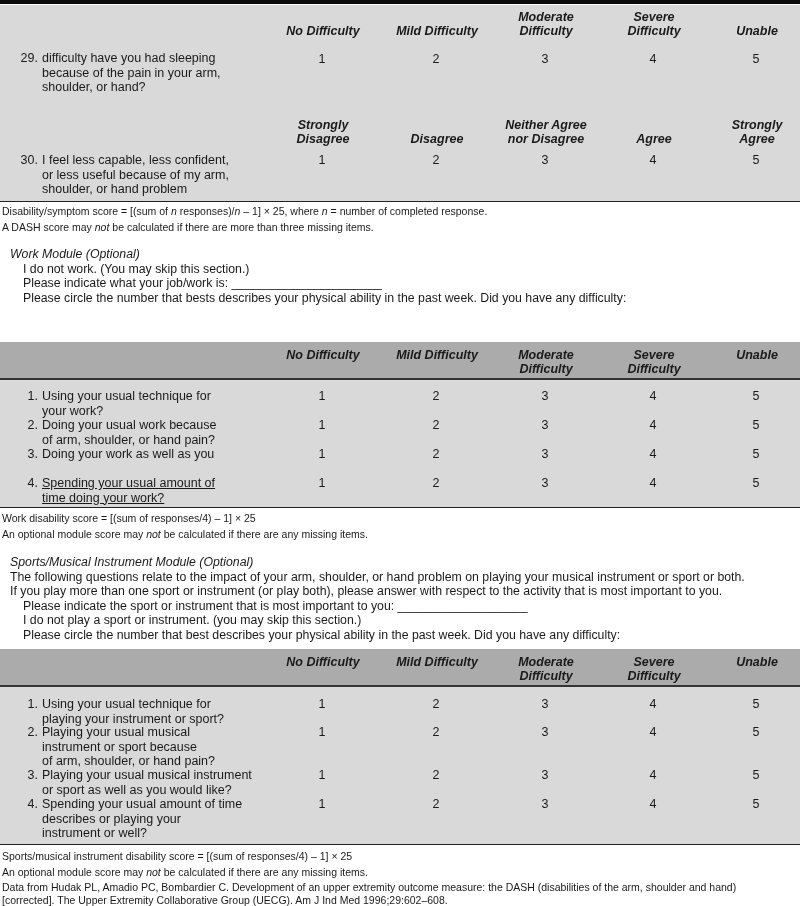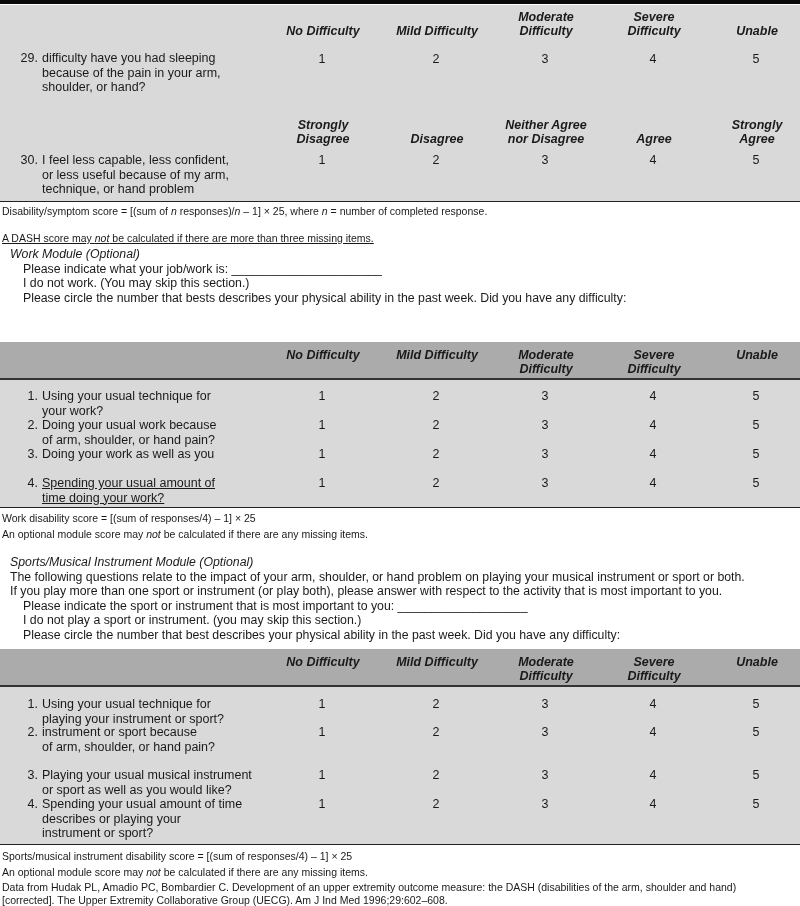--- a/index.html
+++ b/index.html
@@ -92,38 +92,38 @@
       <div>Strongly</div>
       <div>Agree</div>
     </div>
 </div>
 
 <div class="q" style="left:8px;top:153px;">
   <span class="qn">30.</span>
   <div class="qt">
     <div>I feel less capable, less confident,</div>
     <div>or less useful because of my arm,</div>
-    <div>technique, or hand problem</div>
+    <div>shoulder, or hand problem</div>
   </div>
 </div>
 <div>
   <span class="num" style="left:307px;top:153px;">1</span>
   <span class="num" style="left:421px;top:153px;">2</span>
   <span class="num" style="left:530px;top:153px;">3</span>
   <span class="num" style="left:638px;top:153px;">4</span>
   <span class="num" style="left:741px;top:153px;">5</span>
 </div>
 
 <div class="note" style="top:205px;"><span>Disability/symptom score = [(sum of </span><i>n</i><span> responses)/</span><i>n</i><span> – 1] × 25, where </span><i>n</i><span> = number of completed response.</span></div>
-<div class="note" style="top:232px;text-decoration:underline;"><span>A DASH score may </span><i>not</i><span> be calculated if there are more than three missing items.</span></div>
+<div class="note" style="top:221px;"><span>A DASH score may </span><i>not</i><span> be calculated if there are more than three missing items.</span></div>
 
 <div class="para" style="top:247px;">
   <div class="it">Work Module (Optional)</div>
+  <span class="ind">I do not work. (You may skip this section.)</span>
   <span class="ind">Please indicate what your job/work is: ______________________</span>
-  <span class="ind">I do not work. (You may skip this section.)</span>
   <span class="ind">Please circle the number that bests describes your physical ability in the past week. Did you have any difficulty:</span>
 </div>
 
 <div class="hdr" style="top:342px;height:36px;"></div>
 <div class="block" style="top:380px;height:127px;"></div>
 <div class="rule" style="top:507px;"></div>
 
 <div>
   <div class="col" style="left:258px;top:348px;">
       <div></div>
@@ -256,20 +256,21 @@
       <span class="num" style="left: 307px; top: 697px;">1</span>
       <span class="num" style="left: 421px; top: 697px;">2</span>
       <span class="num" style="left: 530px; top: 697px;">3</span>
       <span class="num" style="left: 638px; top: 697px;">4</span>
       <span class="num" style="left: 741px; top: 697px;">5</span>
     </div>
     <div>
       <div class="q" style="left: 8px; top: 725px;">
         <span class="qn">2.</span>
         <div class="qt" style="width: 300px;">
+          <div>Playing your usual musical</div>
           <div>instrument or sport because</div>
           <div>of arm, shoulder, or hand pain?</div>
         </div>
       </div>
       <span class="num" style="left: 307px; top: 725px;">1</span>
       <span class="num" style="left: 421px; top: 725px;">2</span>
       <span class="num" style="left: 530px; top: 725px;">3</span>
       <span class="num" style="left: 638px; top: 725px;">4</span>
       <span class="num" style="left: 741px; top: 725px;">5</span>
     </div>
@@ -286,21 +287,21 @@
       <span class="num" style="left: 530px; top: 768px;">3</span>
       <span class="num" style="left: 638px; top: 768px;">4</span>
       <span class="num" style="left: 741px; top: 768px;">5</span>
     </div>
     <div>
       <div class="q" style="left: 8px; top: 797px;">
         <span class="qn">4.</span>
         <div class="qt" style="width: 300px;">
           <div>Spending your usual amount of time</div>
           <div>describes or playing your</div>
-          <div>instrument or sport?</div>
+          <div>instrument or well?</div>
         </div>
       </div>
       <span class="num" style="left: 307px; top: 797px;">1</span>
       <span class="num" style="left: 421px; top: 797px;">2</span>
       <span class="num" style="left: 530px; top: 797px;">3</span>
       <span class="num" style="left: 638px; top: 797px;">4</span>
       <span class="num" style="left: 741px; top: 797px;">5</span>
     </div>
   </div>
 

